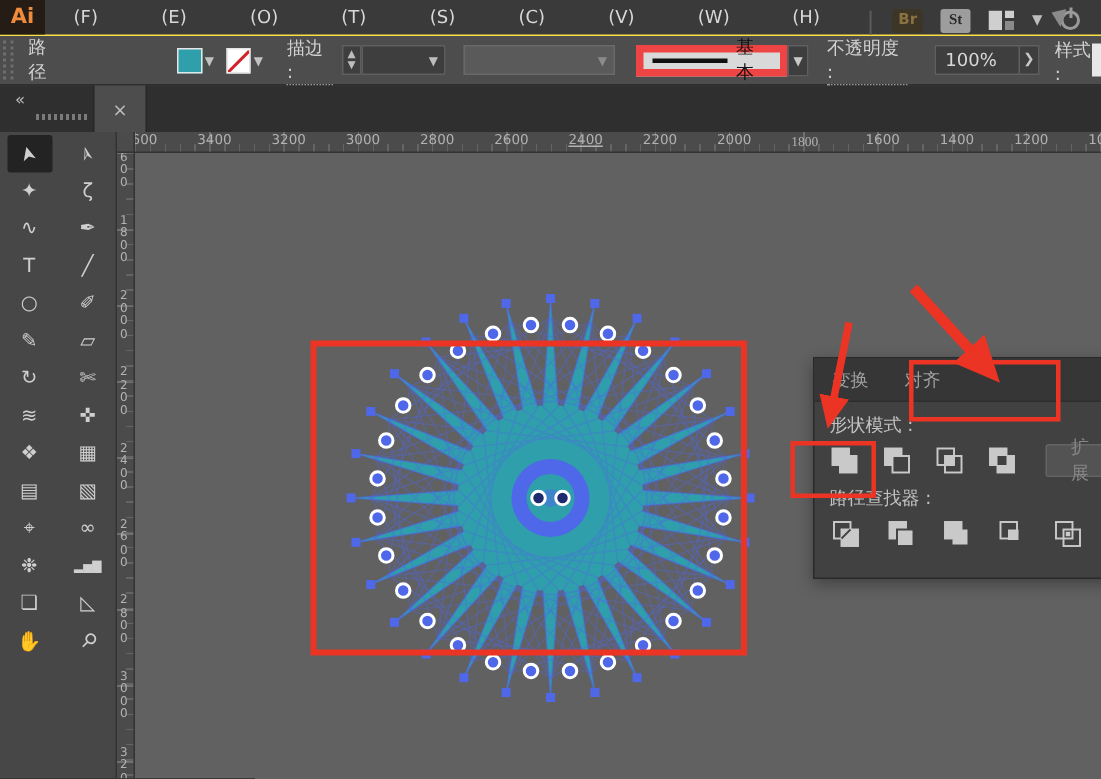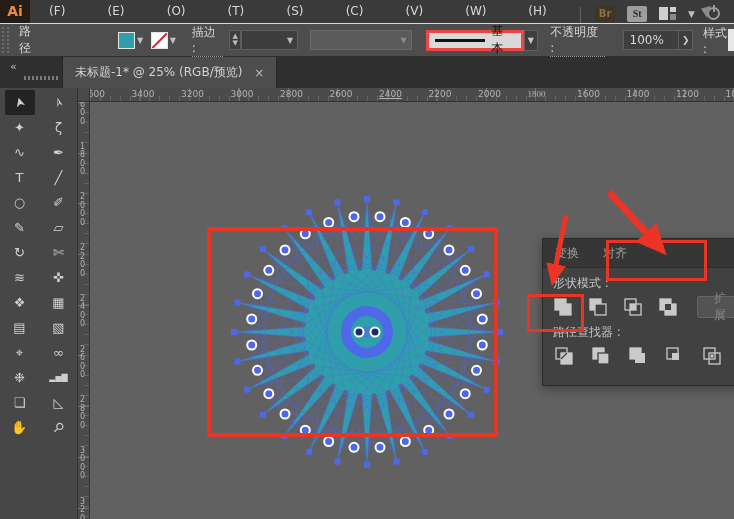--- a/index.html
+++ b/index.html
@@ -34,21 +34,21 @@
   .swatch{width:17px;height:17px;border:1px solid #e6e6e6;}
   .swatch.none{background:#fff;position:relative;overflow:hidden;}
   .swatch.none::after{content:"";position:absolute;left:-3px;right:-3px;top:50%;height:2px;
                       background:#d2222a;transform:rotate(-45deg);}
   .mini-chev{color:#c2c2c2;font-size:8px;margin-left:2px;}
   .stepper{width:13px;height:20px;background:#3e3e3e;border:1px solid #5f5f5f;display:flex;
            flex-direction:column;align-items:center;justify-content:center;color:#bdbdbd;font-size:7px;line-height:7px;}
   .dd{height:20px;background:#3e3e3e;border:1px solid #5f5f5f;display:flex;align-items:center;
       justify-content:flex-end;padding:0 4px;color:#bdbdbd;font-size:8px;}
   .dd.dim{background:#5a5a5a;border-color:#686868;color:#8b8b8b;}
-  .brushbox{height:21px;background:#d9d9d9;border:3px solid #ef4444;display:flex;align-items:center;
+  .brushbox{height:21px;background:#d9d9d9;border:5px solid #ef4444;display:flex;align-items:center;
             padding:0 6px;color:#111;gap:6px;}
   .brushline{width:52px;height:3px;background:#111;}
   .chevbtn{width:15px;height:21px;background:#3e3e3e;border:1px solid #5f5f5f;color:#c9c9c9;
            font-size:8px;display:flex;align-items:center;justify-content:center;}
   .valbox{width:58px;height:20px;background:#3e3e3e;border:1px solid #5f5f5f;display:flex;
           align-items:center;padding:0 6px;color:#d8d8d8;}
   .nextbtn{width:14px;height:20px;background:#3e3e3e;border:1px solid #5f5f5f;border-left:none;
            color:#c9c9c9;font-size:9px;display:flex;align-items:center;justify-content:center;}
   #style-sliver{position:absolute;right:0;top:29px;width:6px;height:22px;background:#e8e8e8;}
 
@@ -173,21 +173,20 @@
     <span class="valbox" style="margin-left:18px;">100%</span>
     <span class="nextbtn">❯</span>
     <span style="margin-left:10px;">样式 :</span>
   </div>
   <div id="style-sliver"></div>
 
   <div id="tabrow">
     <span id="collapse">« </span>
     <span id="grip-dots"></span>
     <div id="doctab">
-      <span>未标题-1* @ 25% (RGB/预览)</span>
       <span class="close">×</span>
     </div>
   </div>
 
   <div id="tools">
     <div id="tools-grid">
         <div class="tool sel">
           <span class="rotup">➤</span>
         </div>
         <div class="tool">

